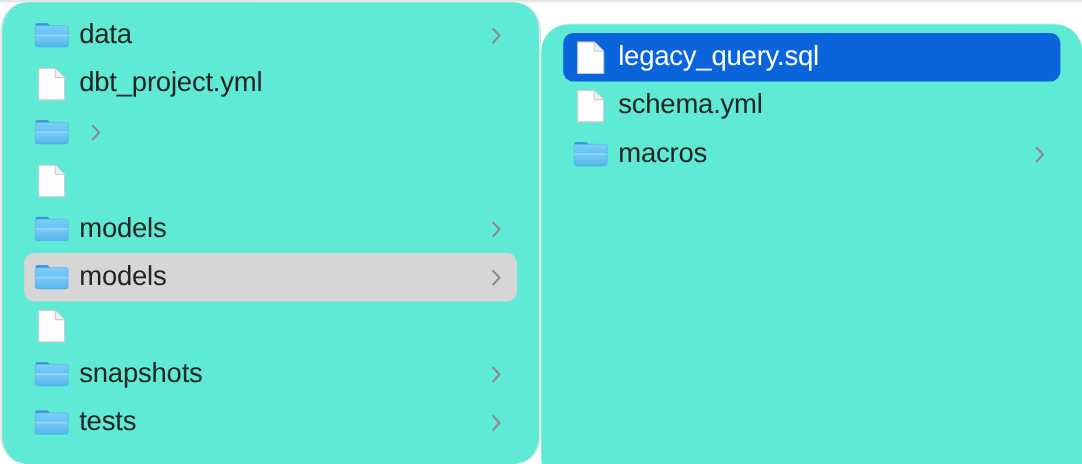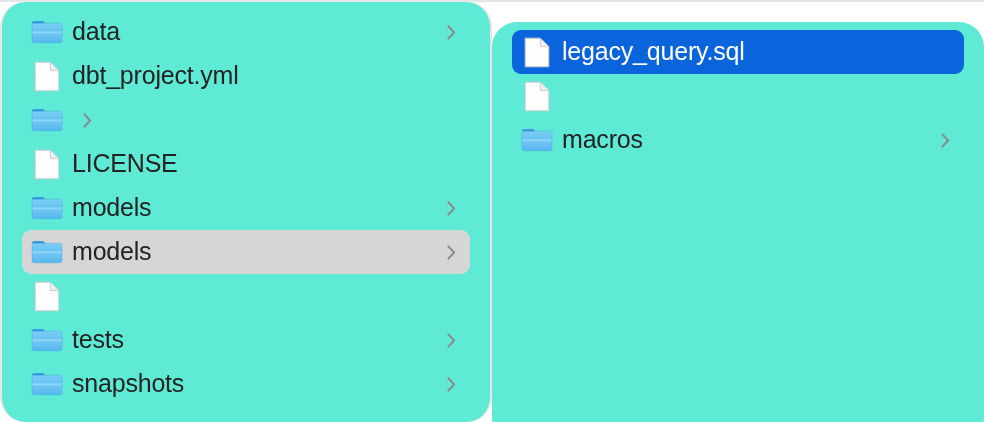--- a/index.html
+++ b/index.html
@@ -201,21 +201,20 @@
             <defs>
               <linearGradient id="flBody" x1="0" y1="0" x2="0" y2="1">
                 <stop offset="0" stop-color="#ffffff"></stop>
                 <stop offset="1" stop-color="#fdfdfd"></stop>
               </linearGradient>
             </defs>
             <path d="M1.2 1.2h15.1L24.8 9.6v20.2H1.2z" fill="url(#flBody)" stroke="#cccccc" stroke-width="1"></path>
             <path d="M16.3 1.2v8.4h8.5" fill="#eeeeee" stroke="#cccccc" stroke-width="1" stroke-linejoin="round"></path>
           </svg>
         </span>
-        <span class="label">LICENSE</span>
         <span class="chevron hidden">
           <svg width="9" height="15" viewBox="0 0 9 15" xmlns="http://www.w3.org/2000/svg">
             <path d="M1.4 1.3L7.1 7.5L1.4 13.7" fill="none" stroke="#8a8a8e" stroke-width="1.9" stroke-linecap="round" stroke-linejoin="round"></path>
           </svg>
         </span>
       </div>
       <div class="row">
         <span class="icon-wrap">
           <svg width="32" height="26" viewBox="0 0 32 26" xmlns="http://www.w3.org/2000/svg">
             <defs>
@@ -304,49 +303,49 @@
                 <stop offset="0.52" stop-color="#74c8f5"></stop>
                 <stop offset="1" stop-color="#54b5ee"></stop>
               </linearGradient>
             </defs>
             <path d="M1 4.2c0-1.2.9-2.2 2.1-2.2h8.4c.6 0 1.2.3 1.6.8l1.6 2.1H4.2z" fill="url(#fgTab)"></path>
             <rect x="1" y="4.2" width="30" height="19.6" rx="2.3" fill="url(#fgBody)"></rect>
             <rect x="1" y="12.4" width="30" height="1.5" fill="#ffffff" opacity="0.33"></rect>
             <rect x="1" y="4.2" width="30" height="19.6" rx="2.3" fill="none" stroke="#3e9fdb" stroke-opacity="0.45" stroke-width="0.8"></rect>
           </svg>
         </span>
+        <span class="label">snapshots</span>
+        <span class="chevron">
+          <svg width="9" height="15" viewBox="0 0 9 15" xmlns="http://www.w3.org/2000/svg">
+            <path d="M1.4 1.3L7.1 7.5L1.4 13.7" fill="none" stroke="#8a8a8e" stroke-width="1.9" stroke-linecap="round" stroke-linejoin="round"></path>
+          </svg>
+        </span>
+      </div>
+      <div class="row">
+        <span class="icon-wrap">
+          <svg width="32" height="26" viewBox="0 0 32 26" xmlns="http://www.w3.org/2000/svg">
+            <defs>
+              <linearGradient id="fgTab" x1="0" y1="0" x2="0" y2="1">
+                <stop offset="0" stop-color="#3f9fe0"></stop>
+                <stop offset="1" stop-color="#2f8ed4"></stop>
+              </linearGradient>
+              <linearGradient id="fgBody" x1="0" y1="0" x2="0" y2="1">
+                <stop offset="0" stop-color="#7ecdf7"></stop>
+                <stop offset="0.45" stop-color="#63c2f4"></stop>
+                <stop offset="0.52" stop-color="#74c8f5"></stop>
+                <stop offset="1" stop-color="#54b5ee"></stop>
+              </linearGradient>
+            </defs>
+            <path d="M1 4.2c0-1.2.9-2.2 2.1-2.2h8.4c.6 0 1.2.3 1.6.8l1.6 2.1H4.2z" fill="url(#fgTab)"></path>
+            <rect x="1" y="4.2" width="30" height="19.6" rx="2.3" fill="url(#fgBody)"></rect>
+            <rect x="1" y="12.4" width="30" height="1.5" fill="#ffffff" opacity="0.33"></rect>
+            <rect x="1" y="4.2" width="30" height="19.6" rx="2.3" fill="none" stroke="#3e9fdb" stroke-opacity="0.45" stroke-width="0.8"></rect>
+          </svg>
+        </span>
         <span class="label">tests</span>
-        <span class="chevron">
-          <svg width="9" height="15" viewBox="0 0 9 15" xmlns="http://www.w3.org/2000/svg">
-            <path d="M1.4 1.3L7.1 7.5L1.4 13.7" fill="none" stroke="#8a8a8e" stroke-width="1.9" stroke-linecap="round" stroke-linejoin="round"></path>
-          </svg>
-        </span>
-      </div>
-      <div class="row">
-        <span class="icon-wrap">
-          <svg width="32" height="26" viewBox="0 0 32 26" xmlns="http://www.w3.org/2000/svg">
-            <defs>
-              <linearGradient id="fgTab" x1="0" y1="0" x2="0" y2="1">
-                <stop offset="0" stop-color="#3f9fe0"></stop>
-                <stop offset="1" stop-color="#2f8ed4"></stop>
-              </linearGradient>
-              <linearGradient id="fgBody" x1="0" y1="0" x2="0" y2="1">
-                <stop offset="0" stop-color="#7ecdf7"></stop>
-                <stop offset="0.45" stop-color="#63c2f4"></stop>
-                <stop offset="0.52" stop-color="#74c8f5"></stop>
-                <stop offset="1" stop-color="#54b5ee"></stop>
-              </linearGradient>
-            </defs>
-            <path d="M1 4.2c0-1.2.9-2.2 2.1-2.2h8.4c.6 0 1.2.3 1.6.8l1.6 2.1H4.2z" fill="url(#fgTab)"></path>
-            <rect x="1" y="4.2" width="30" height="19.6" rx="2.3" fill="url(#fgBody)"></rect>
-            <rect x="1" y="12.4" width="30" height="1.5" fill="#ffffff" opacity="0.33"></rect>
-            <rect x="1" y="4.2" width="30" height="19.6" rx="2.3" fill="none" stroke="#3e9fdb" stroke-opacity="0.45" stroke-width="0.8"></rect>
-          </svg>
-        </span>
-        <span class="label">snapshots</span>
         <span class="chevron">
           <svg width="9" height="15" viewBox="0 0 9 15" xmlns="http://www.w3.org/2000/svg">
             <path d="M1.4 1.3L7.1 7.5L1.4 13.7" fill="none" stroke="#8a8a8e" stroke-width="1.9" stroke-linecap="round" stroke-linejoin="round"></path>
           </svg>
         </span>
       </div>
     </div>
   <div class="column column-right">
       <div class="row selected-active">
         <span class="icon-wrap">
@@ -374,20 +373,21 @@
             <defs>
               <linearGradient id="flBody" x1="0" y1="0" x2="0" y2="1">
                 <stop offset="0" stop-color="#ffffff"></stop>
                 <stop offset="1" stop-color="#fdfdfd"></stop>
               </linearGradient>
             </defs>
             <path d="M1.2 1.2h15.1L24.8 9.6v20.2H1.2z" fill="url(#flBody)" stroke="#cccccc" stroke-width="1"></path>
             <path d="M16.3 1.2v8.4h8.5" fill="#eeeeee" stroke="#cccccc" stroke-width="1" stroke-linejoin="round"></path>
           </svg>
         </span>
+        <span class="label">schema.yml</span>
         <span class="chevron hidden">
           <svg width="9" height="15" viewBox="0 0 9 15" xmlns="http://www.w3.org/2000/svg">
             <path d="M1.4 1.3L7.1 7.5L1.4 13.7" fill="none" stroke="#8a8a8e" stroke-width="1.9" stroke-linecap="round" stroke-linejoin="round"></path>
           </svg>
         </span>
       </div>
       <div class="row">
         <span class="icon-wrap">
           <svg width="32" height="26" viewBox="0 0 32 26" xmlns="http://www.w3.org/2000/svg">
             <defs>

